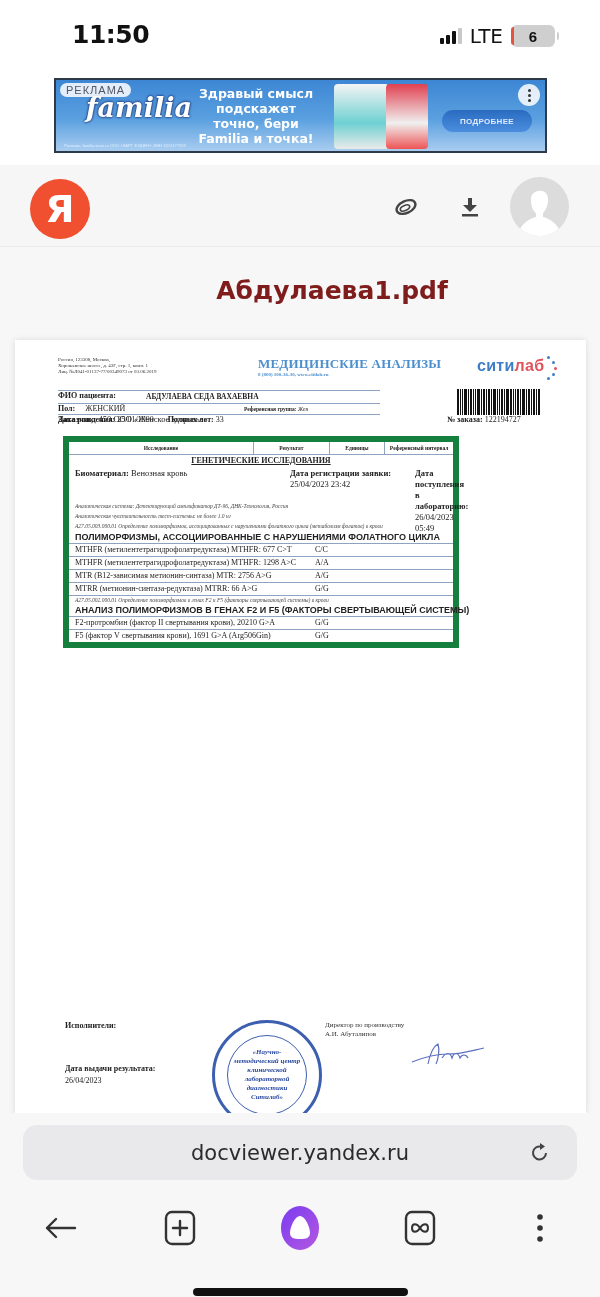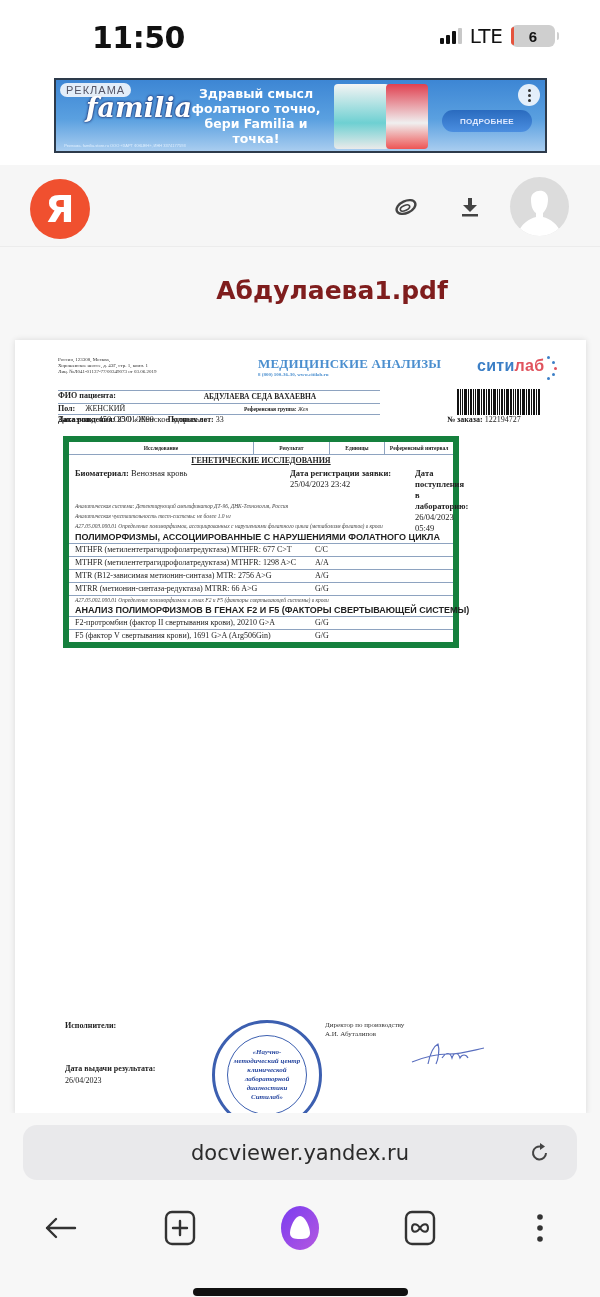--- a/index.html
+++ b/index.html
@@ -1,21 +1,21 @@
 <!DOCTYPE html>
 <html><head>
   <meta charset="utf-8">
   <style>
     * { box-sizing: border-box; margin: 0; padding: 0; }
     html, body { width: 600px; height: 1297px; overflow: hidden; background: #f7f7f7; font-family: "Liberation Sans", sans-serif; }
     .screen { position: relative; width: 600px; height: 1297px; background: #f7f7f7; }
 
     
     .status-bar { position: absolute; top: 0; left: 0; width: 600px; height: 70px; background: #fff; }
-    .status-time { position: absolute; left: 72px; top: 20px; font-size: 30px; font-weight: 700; color: #111; font-family: "DejaVu Sans", sans-serif; letter-spacing: -0.5px; margin-left: 20px; }
+    .status-time { position: absolute; left: 72px; top: 20px; font-size: 25px; font-weight: 700; color: #111; font-family: "DejaVu Sans", sans-serif; letter-spacing: -0.5px; }
     .status-right { position: absolute; right: 45px; top: 24px; display: flex; align-items: center; gap: 8px; }
     .signal { display: flex; align-items: flex-end; gap: 2px; height: 16px; }
     .signal span { display: block; width: 4px; background: #111; border-radius: 1px; }
     .signal span.off { background: #c8c8c8; }
     .lte { font-size: 20px; color: #111; font-family: "DejaVu Sans", sans-serif; }
     .battery { position: relative; width: 44px; height: 22px; border-radius: 6px; background: #cfcfcf; display: flex; align-items: center; justify-content: center; font-size: 15px; font-weight: 700; color: #111; }
     .battery::before { content: ""; position: absolute; left: 0; top: 2px; width: 3px; height: 18px; background: #e5533d; border-radius: 3px 0 0 3px; }
     .battery::after { content: ""; position: absolute; right: -4px; top: 7px; width: 2px; height: 8px; background: #cfcfcf; border-radius: 0 2px 2px 0; }
 
     
@@ -49,21 +49,21 @@
     .med-sub { position: absolute; left: 243px; top: 32px; font-size: 5px; font-weight: 700; color: #4b8fcf; }
     .citylab { position: absolute; left: 462px; top: 17px; font-family: "Liberation Sans", sans-serif; font-size: 16px; font-weight: 700; letter-spacing: 0.3px; }
     .citylab .c1 { color: #3c7fc6; }
     .citylab .c2 { color: #e0535d; }
     .citylab-dots { position: absolute; left: 530px; top: 14px; width: 14px; height: 26px; }
     .citylab-dots i { position: absolute; width: 3px; height: 3px; border-radius: 50%; }
 
     .patient { position: absolute; left: 43px; top: 50px; font-size: 5.5px; line-height: 8px; color: #222; }
     .patient b { font-weight: 700; }
     .patient .name { font-size: 7.5px; font-weight: 700; margin-left: 24px; }
-    .patient .row { white-space: nowrap; text-align: center; }
+    .patient .row { white-space: nowrap; }
     .customer { position: absolute; left: 43px; top: 74px; font-size: 8.5px; white-space: nowrap; }
     .customer b { font-weight: 700; }
     .refgroup { position: absolute; left: 229px; top: 66px; font-size: 5.5px; white-space: nowrap; }
     .refgroup b { font-weight: 700; }
     .barcode { position: absolute; left: 442px; top: 49px; width: 98px; height: 26px; display: flex; align-items: stretch; gap: 1px; }
     .barcode i { display: block; background: #111; }
     .order-no { position: absolute; left: 432px; top: 75px; font-size: 8px; white-space: nowrap; }
     .order-no b { font-weight: 700; }
 
     .rtable { position: absolute; left: 48px; top: 96px; width: 396px; border: 6px solid #15803d; }
@@ -125,21 +125,21 @@
           <span>6</span>
         </div>
     </div>
   </div>
 
   <div class="ad-wrap">
     <div class="ad">
       <div class="ad-brand">familia</div>
       <div class="ad-label">РЕКЛАМА</div>
       <div class="ad-fine">Реклама. familia.store.ru ООО «ХАРТ ФЭШЕН», ИНН 3374177593</div>
-      <div class="ad-slogan">Здравый смысл фолатного точно, бери Familia и точка!</div>
+      <div class="ad-slogan">Здравый смысл подскажет точно, бери Familia и точка!</div>
       <div class="ad-product p1"></div>
       <div class="ad-product p2"></div>
       <div class="ad-more">ПОДРОБНЕЕ</div>
       <div class="ad-menu">
           <i></i>
           <i></i>
           <i></i>
         </div>
     </div>
   </div>

